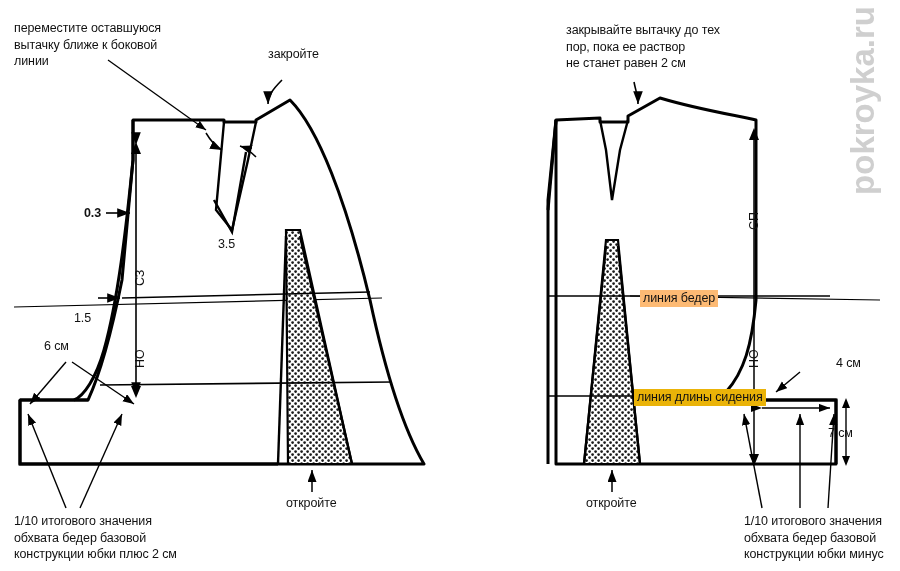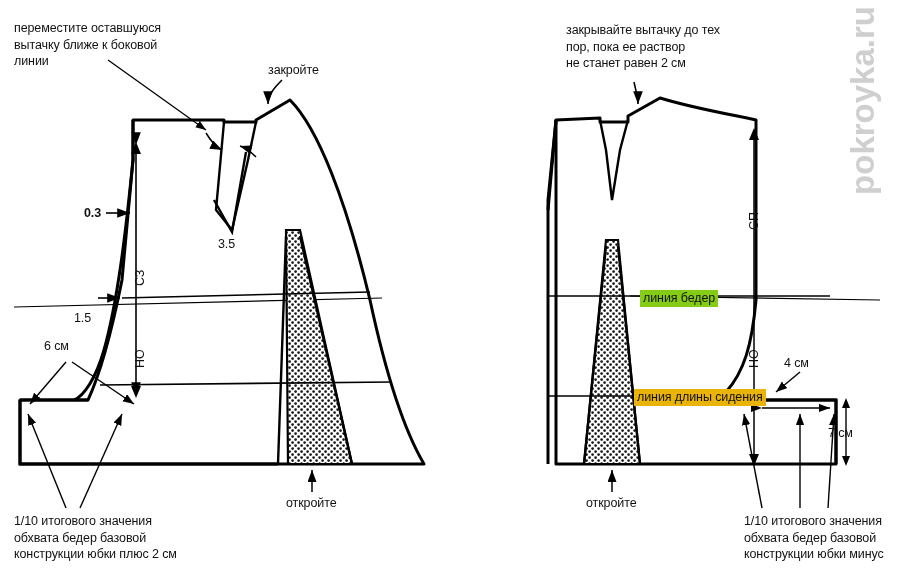--- a/index.html
+++ b/index.html
@@ -164,21 +164,21 @@
 
     <path d="M634,82 C636,92 638,96 638,104" fill="none" stroke="#000" stroke-width="1.6" marker-end="url(#ah)"></path>
 
     <path d="M612,492 C612,482 612,476 612,470" fill="none" stroke="#000" stroke-width="1.5" marker-end="url(#ah)"></path>
   </svg>
 
   <div class="lbl" style="left:14px; top:20px; width:165px;">переместите оставшуюся
 вытачку ближе к боковой
 линии</div>
 
-  <div class="lbl" style="left:268px; top:62px;">закройте</div>
+  <div class="lbl" style="left:268px; top:46px;">закройте</div>
 
   <div class="lbl" style="left:84px; top:205px; font-weight:bold;">0.3</div>
 
   <div class="lbl" style="left:218px; top:236px;">3.5</div>
 
   <div class="lbl" style="left:74px; top:290px;margin-top:20px;">1.5</div>
 
   <div class="lbl" style="left:44px; top:338px;">6 см</div>
 
   <div class="lbl vert" style="left:132px; top:286px; transform:rotate(-90deg);">СЗ</div>
@@ -192,28 +192,28 @@
 конструкции юбки плюс 2 см</div>
 
   <div class="lbl" style="left:546px; top:22px; width:190px;margin-left:20px;">закрывайте вытачку до тех
 пор, пока ее раствор
 не станет равен 2 см</div>
 
   <div class="lbl vert" style="left:746px; top:230px; transform:rotate(-90deg);">СП</div>
 
   <div class="lbl vert" style="left:746px; top:368px; transform:rotate(-90deg);">НО</div>
 
-  <div class="lbl" style="left:784px; top:355px;">4 см</div>
+  <div class="lbl" style="left:836px; top:355px;">4 см</div>
 
   <div class="lbl" style="left:828px; top:425px;">7 см</div>
 
   <div class="lbl" style="left:586px; top:495px;">откройте</div>
 
   <div class="lbl" style="left:744px; top:513px; width:200px;">1/10 итогового значения
 обхвата бедер базовой
 конструкции юбки минус 2</div>
 
-  <div class="lbl" style="left:640px; top:290px; background:#84cc16; padding:0 3px;">линия бедер</div>
+  <div class="lbl" style="left:640px; top:290px; background:#fdba74; padding:0 3px;">линия бедер</div>
 
   <div class="lbl" style="left:634px; top:389px; background:#eab308; padding:0 3px;">линия длины сидения</div>
 
   <div class="watermark">pokroyka.ru</div>
 </div>
 
 </body></html>

